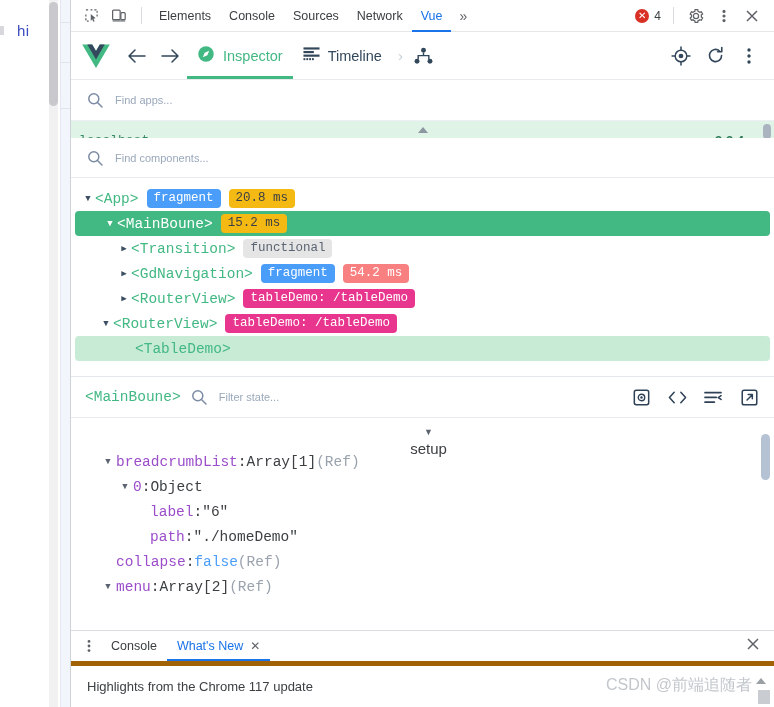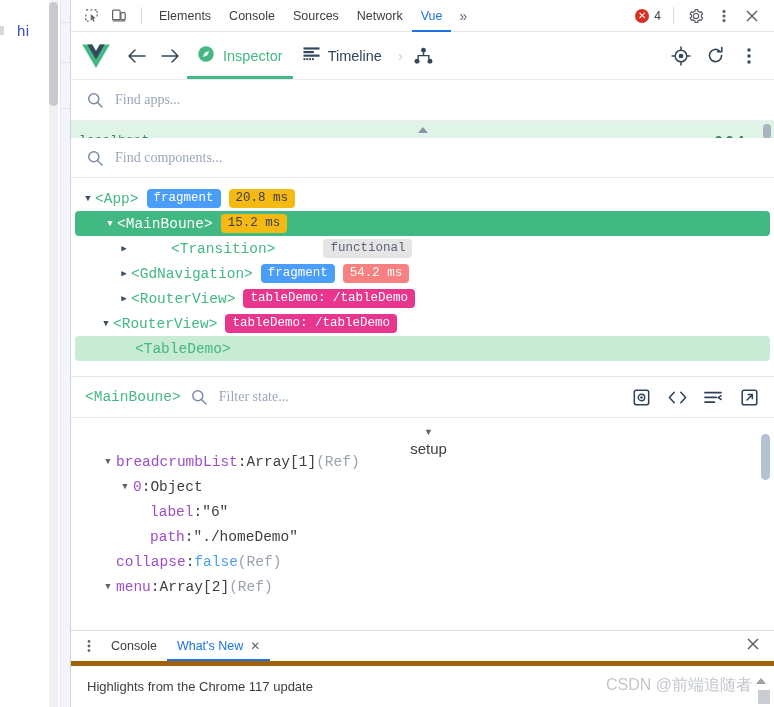--- a/index.html
+++ b/index.html
@@ -97,21 +97,21 @@
   }
 
   
   .search-row {
     height:40px; flex:0 0 40px; display:flex; align-items:center;
     gap:10px; padding:0 16px; background:#fff;
   }
   .search-row .sicon { color:#7b8ba3; display:flex; }
   .search-input {
     border:none; outline:none; background:transparent; flex:1;
-    font-family:Liberation Serif, serif; font-size:14px; color:#14532d;
+    font-family:Liberation Sans, sans-serif; font-size:11px; color:#14532d;
   }
   .search-input::placeholder { color:#9aa8bb; }
 
   
   .app-row-clip {
     flex:0 0 18px; background:#dff3e6; position:relative;
     border-top:1px solid #eceff3; overflow:hidden;
   }
   .app-row-clip .caret-up {
     position:absolute; left:50%; top:6px; transform:translateX(-50%);
@@ -413,21 +413,21 @@
         <span class="arrow-t open"></span>
         <span class="tname">&lt;App&gt;</span>
         <span class="tag tag-fragment">fragment</span>
         <span class="tag tag-time-y">20.8 ms</span>
       </div>
       <div class="trow selected" style="padding-left: 28px;">
         <span class="arrow-t open"></span>
         <span class="tname">&lt;MainBoune&gt;</span>
         <span class="tag tag-time-y">15.2 ms</span>
       </div>
-      <div class="trow" style="padding-left: 46px; gap: 40px;">
+      <div class="trow" style="padding-left: 46px;">
         <span class="arrow-t closed"></span>
         <span class="tname">&lt;Transition&gt;</span>
         <span class="tag tag-functional">functional</span>
       </div>
       <div class="trow" style="padding-left: 46px;">
         <span class="arrow-t closed"></span>
         <span class="tname">&lt;GdNavigation&gt;</span>
         <span class="tag tag-fragment">fragment</span>
         <span class="tag tag-time-r">54.2 ms</span>
       </div>

